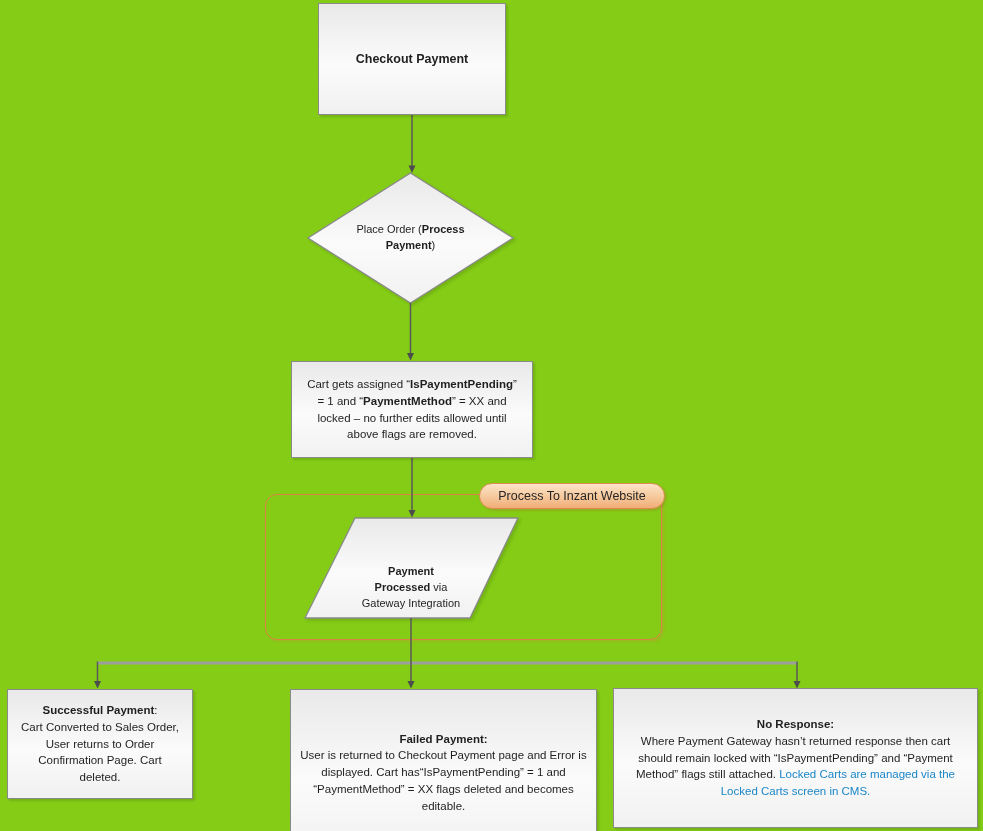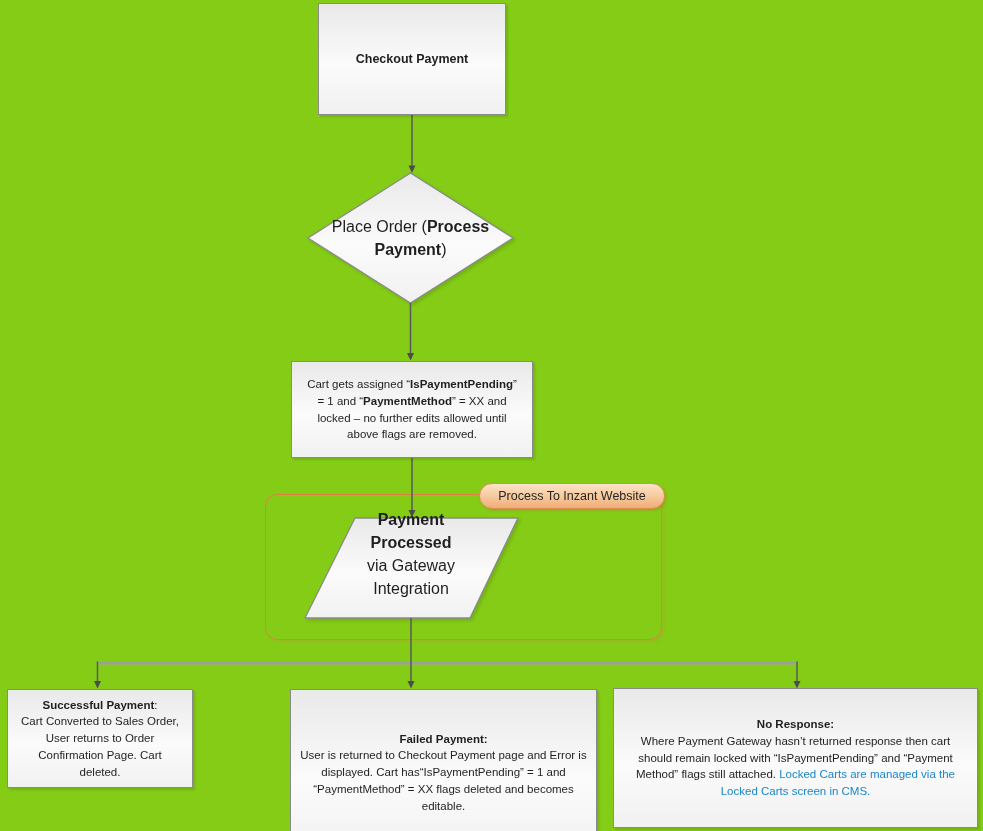--- a/index.html
+++ b/index.html
@@ -30,21 +30,21 @@
     position:absolute;box-sizing:border-box;
     border:1.5px solid #dd8b52;border-radius:13px;
     background:linear-gradient(180deg,#fce3c9 0%,#f6c89b 55%,#f0ad77 100%);
     box-shadow:1.5px 1.5px 2px rgba(176,104,50,0.35);
     display:flex;align-items:center;justify-content:center;
     font-size:12.5px;color:#262626;z-index:4;
   }
   
   .shape-label{
     position:absolute;display:flex;align-items:center;justify-content:flex-start;
-    text-align:center;font-size:16px;line-height:1.45;z-index:5;
+    text-align:center;font-size:11px;line-height:1.45;z-index:5;
   }
   svg#connector-layer{position:absolute;left:0;top:0;z-index:2;}
   .svg-shape{filter:drop-shadow(2px 2px 1.5px rgba(0,0,0,0.13));}
 </style>
 </head>
 <body>
 
 <div id="canvas">
 
   <div class="group-container" style="left:265px;top:494px;width:397px;height:146px;"></div>
@@ -84,21 +84,21 @@
   </svg>
 
   <div class="shape-box" style="left:318px;top:3px;width:188px;height:112px;font-size:12.5px;">
     <div class="seg-text"><span style="font-weight: bold;">Checkout Payment</span></div>
   </div>
 
   <div class="shape-box" style="left:291px;top:361px;width:242px;height:97px;padding:0 14px;">
     <div class="seg-text"><span>Cart gets assigned “</span><span style="font-weight: bold;">IsPaymentPending</span><span>” = 1 and “</span><span style="font-weight: bold;">PaymentMethod</span><span>” = XX and locked – no further edits allowed until above flags are removed.</span></div>
   </div>
 
-  <div class="shape-box" style="left:7px;top:689px;width:186px;height:99px;padding:0 10px;">
+  <div class="shape-box" style="left:7px;top:689px;width:186px;height:110px;padding:0 10px;">
     <div class="seg-text"><span style="font-weight: bold;">Successful Payment</span><span>:
 Cart Converted to Sales Order, User returns to Order Confirmation Page. Cart deleted.</span></div>
   </div>
 
   <div class="shape-box" style="left:258px;top:689px;width:307px;height:167px;padding:8px 4px;margin-left:32px;">
     <div class="seg-text"><span style="font-weight: bold;">Failed Payment:</span><span>
 User is returned to Checkout Payment page and Error is displayed. Cart has“IsPaymentPending” = 1 and “PaymentMethod” = XX flags deleted and becomes editable.</span></div>
   </div>
 
   <div class="shape-box" style="left:613px;top:688px;width:365px;height:140px;padding:0 13px;">
@@ -107,17 +107,17 @@
   </div>
 
   <div class="badge" style="left:479px;top:483px;width:186px;height:26px;">
     <span>Process To Inzant Website</span>
   </div>
 
   <div class="shape-label" style="left:331px;top:173px;width:159px;height:130px;">
     <div class="seg-text"><span>Place Order (</span><span style="font-weight: bold;">Process Payment</span><span>)</span></div>
   </div>
 
-  <div class="shape-label" style="left:361px;top:492px;width:100px;height:124px;">
+  <div class="shape-label" style="left:361px;top:526px;width:100px;height:124px;">
     <div class="seg-text"><span style="font-weight: bold;">Payment Processed</span><span> via Gateway Integration</span></div>
   </div>
 
 </div>
 
 </body></html>

